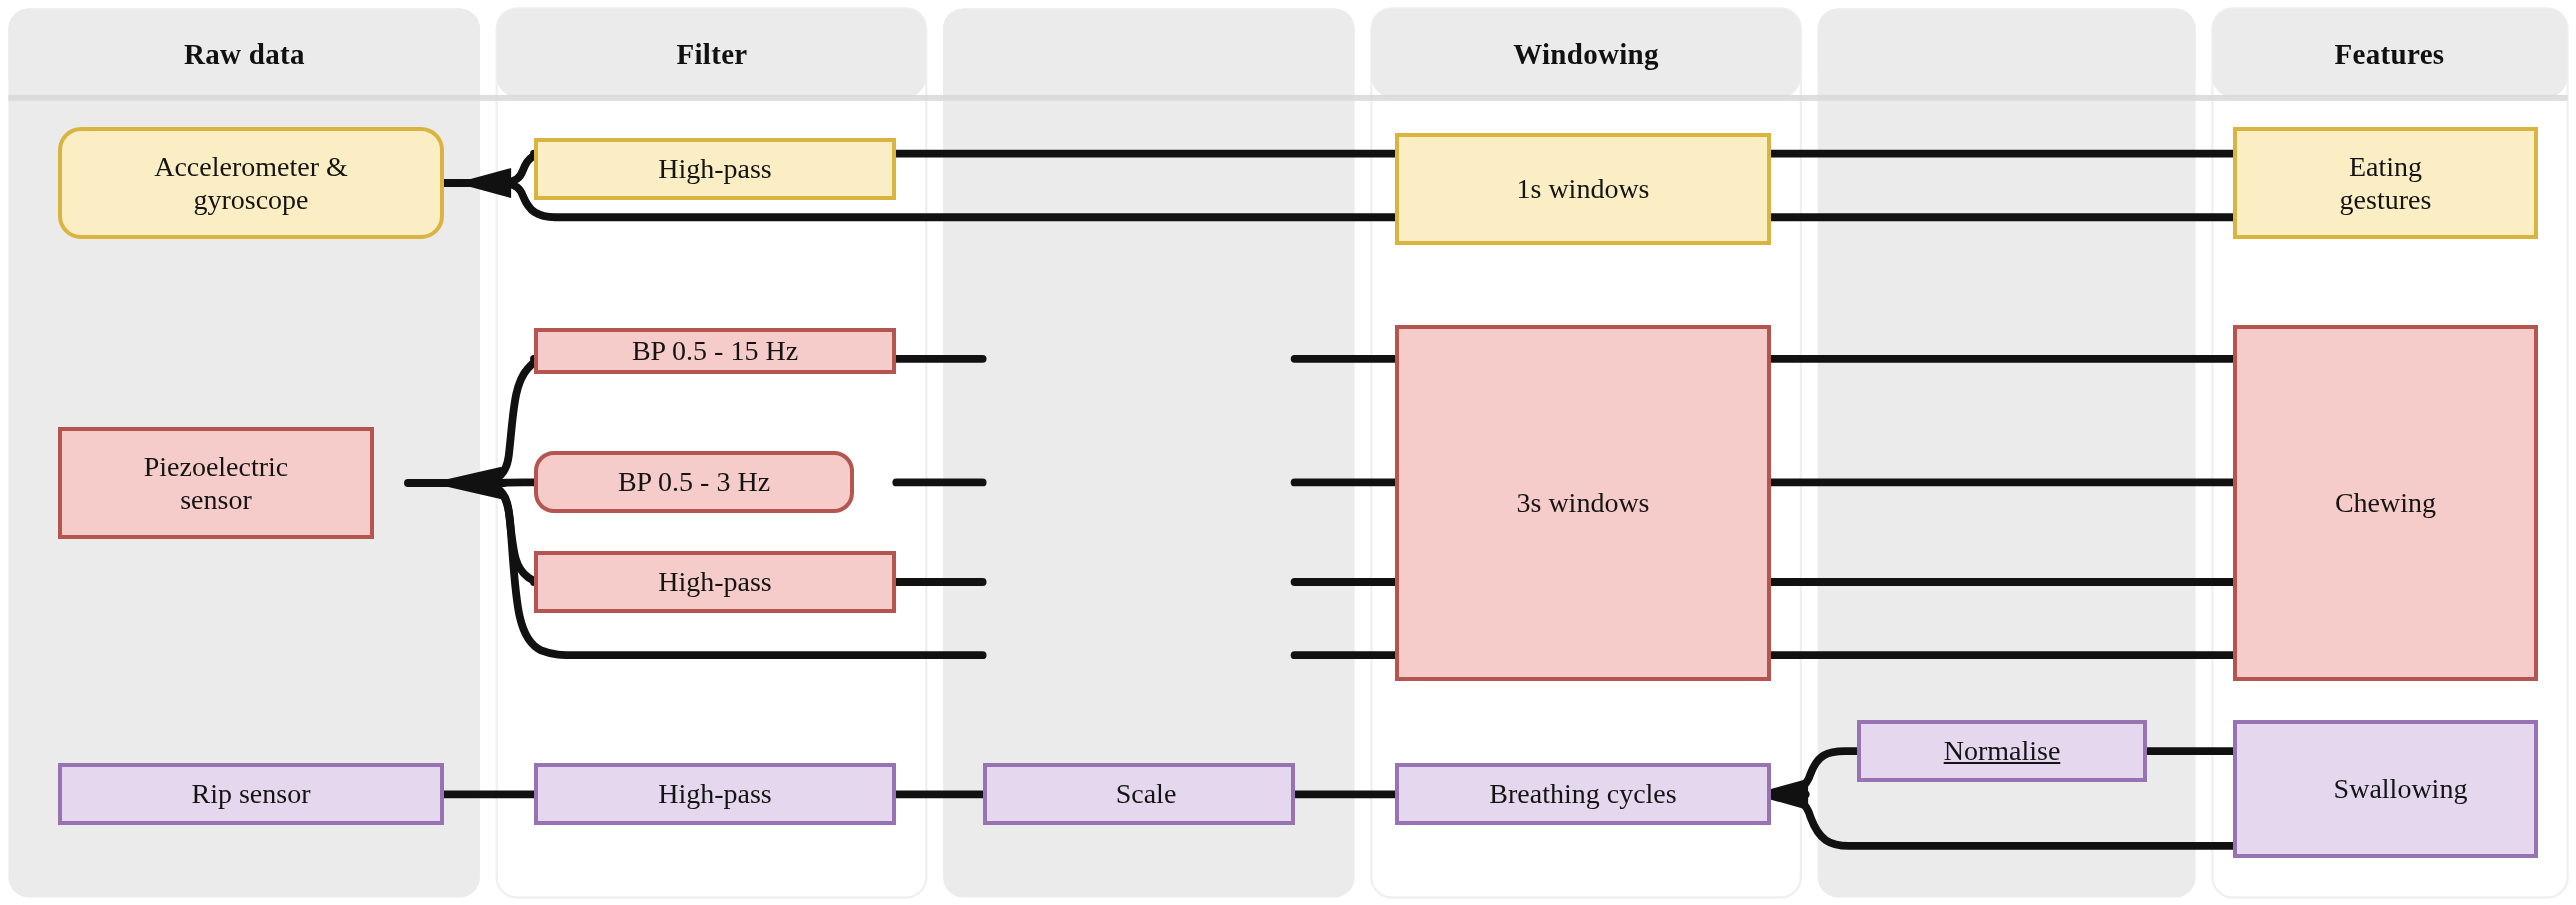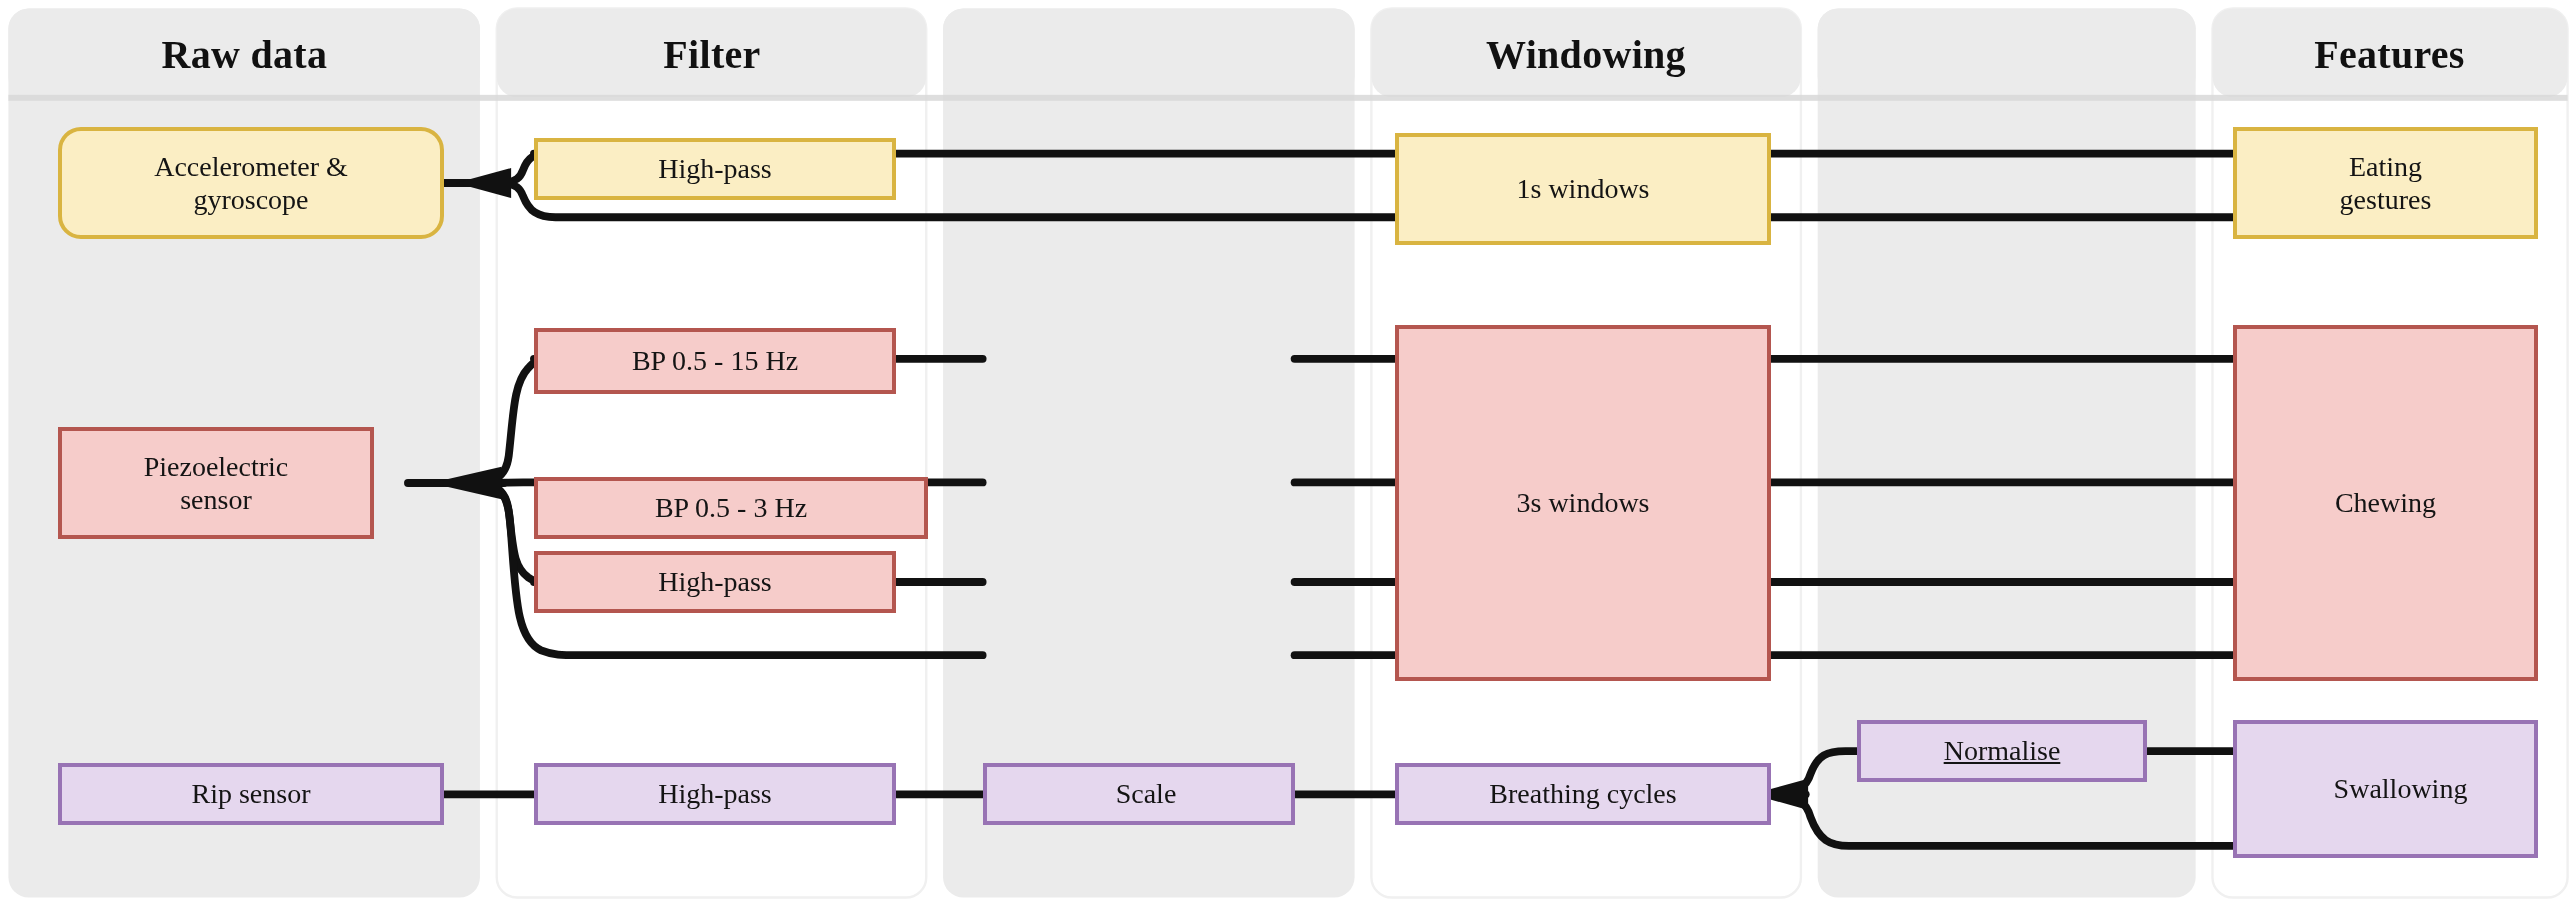--- a/index.html
+++ b/index.html
@@ -1,21 +1,21 @@
 <!DOCTYPE html>
 <html style="font-size:9.6px"><head>
 <meta charset="utf-8">
 <style>
   html,body{margin:0;padding:0;background:#ffffff;}
   body{font-family:"Liberation Serif", serif;}
   #stage{position:relative;width:2576px;height:906px;background:#ffffff;overflow:hidden;}
   #stage svg{position:absolute;left:0;top:0;width:2576px;height:906px;}
   .hdr-label{
     position:absolute;display:flex;align-items:center;justify-content:center;
-    font-family:"Liberation Serif", serif;font-weight:bold;font-size:40px;color:#111111;
+    font-family:"Liberation Serif", serif;font-weight:bold;font-size:29px;color:#111111;
     white-space:nowrap;letter-spacing:0.3px;
   }
   .nodebox{
     position:absolute;box-sizing:border-box;display:flex;align-items:center;justify-content:center;
     text-align:center;font-family:"Liberation Serif", serif;font-size:28px;line-height:1.18;
     color:#141414;padding:2.4px 6px;
   }
   .nb-yellow{background:#fbeec4;border:4.8px solid #d9b441;}
   .nb-red{background:#f6ccca;border:4.8px solid #b4564f;}
   .nb-purple{background:#e5d7ee;border:4.8px solid #9873b4;}
@@ -102,22 +102,22 @@
 
   <div class="nodebox nb-yellow nb-lines" style="left:58px;top:127px;width:386px;height:112px;border-radius:23px;">Accelerometer &amp;
 gyroscope</div>
   <div class="nodebox nb-yellow nb-lines" style="left:534px;top:138px;width:362px;height:62px;">High-pass</div>
   <div class="nodebox nb-yellow nb-lines" style="left:1395px;top:133px;width:376px;height:112px;">1s windows</div>
   <div class="nodebox nb-yellow nb-lines" style="left:2233px;top:127px;width:305px;height:112px;">Eating
 gestures</div>
 
   <div class="nodebox nb-red nb-lines" style="left:58px;top:427px;width:316px;height:112px;">Piezoelectric
 sensor</div>
-  <div class="nodebox nb-red nb-lines" style="left:534px;top:328px;width:362px;height:66px;font-family:Liberation Serif, serif;">BP 0.5 - 15 Hz</div>
-  <div class="nodebox nb-red nb-lines" style="left:534px;top:477px;width:394px;height:62px;">BP 0.5 - 3 Hz</div>
+  <div class="nodebox nb-red nb-lines" style="left:534px;top:328px;width:362px;height:46px;font-family:Liberation Serif, serif;">BP 0.5 - 15 Hz</div>
+  <div class="nodebox nb-red nb-lines" style="left:534px;top:451px;width:320px;height:62px;border-radius:20px;">BP 0.5 - 3 Hz</div>
   <div class="nodebox nb-red nb-lines" style="left:534px;top:551px;width:362px;height:62px;">High-pass</div>
   <div class="nodebox nb-red nb-lines" style="left:1395px;top:325px;width:376px;height:356px;">3s windows</div>
   <div class="nodebox nb-red nb-lines" style="left:2233px;top:325px;width:305px;height:356px;">Chewing</div>
 
   <div class="nodebox nb-purple nb-lines" style="left:58px;top:763px;width:386px;height:62px;">Rip sensor</div>
   <div class="nodebox nb-purple nb-lines" style="left:534px;top:763px;width:362px;height:62px;">High-pass</div>
   <div class="nodebox nb-purple nb-lines" style="left:983px;top:763px;width:312px;height:62px;padding-left:20px;">Scale</div>
   <div class="nodebox nb-purple nb-lines" style="left:1395px;top:763px;width:376px;height:62px;">Breathing cycles</div>
   <div class="nodebox nb-purple nb-lines" style="left:1857px;top:720px;width:290px;height:62px;text-decoration:underline;">Normalise</div>
   <div class="nodebox nb-purple nb-lines" style="left:2233px;top:720px;width:305px;height:138px;padding-left:36px;">Swallowing</div>

